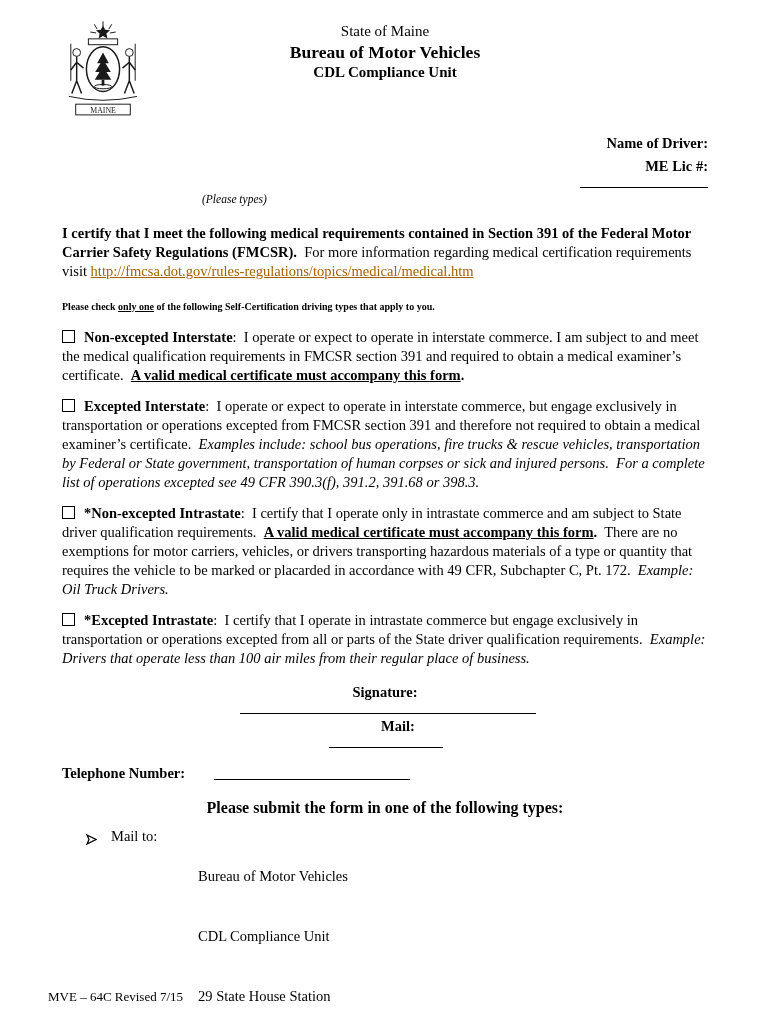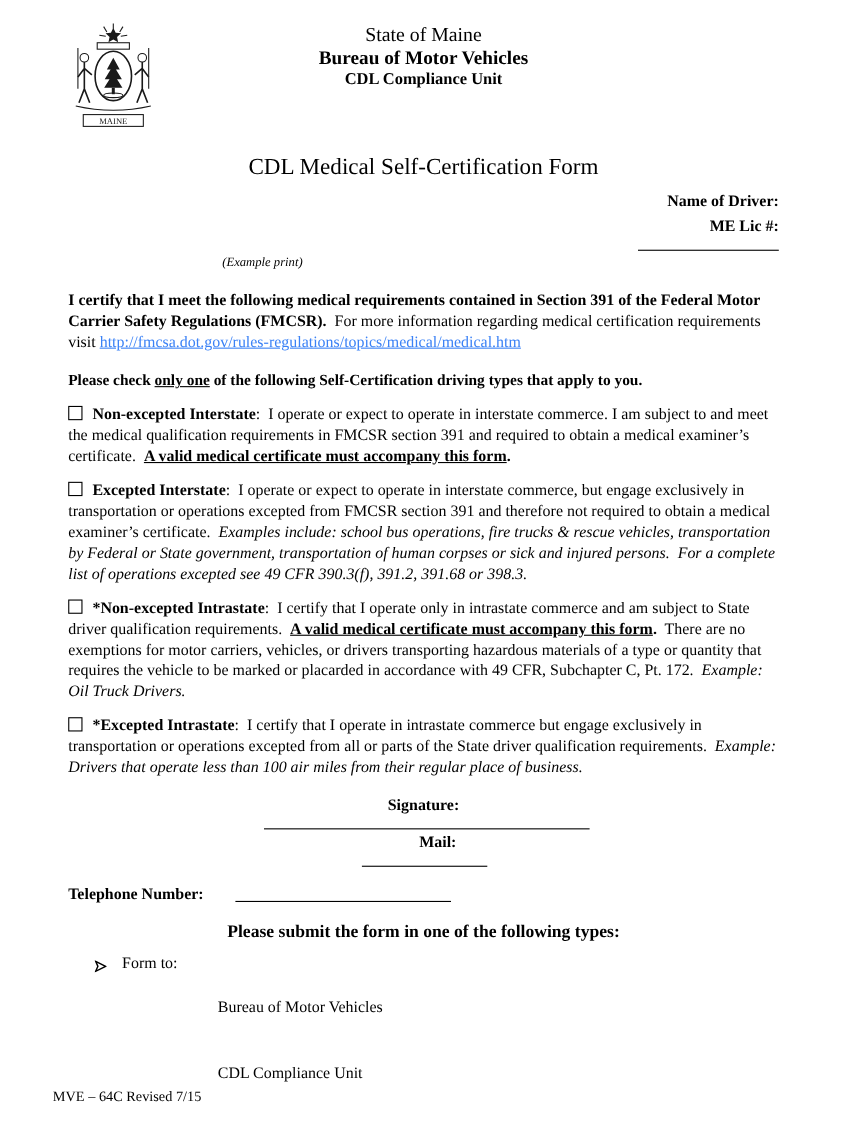--- a/index.html
+++ b/index.html
@@ -3,40 +3,40 @@
 <meta charset="utf-8">
 <style>
   *{box-sizing:border-box;}
   html,body{margin:0;padding:0;background:#fff;}
   .page{width:770px;height:1024px;position:relative;overflow:hidden;background:#fff;color:#000;
         font-family:"Liberation Serif","DejaVu Serif",serif;font-size:14.5px;line-height:19px;}
   .content{padding:20px 62px 0 62px;}
   .doc-header{position:relative;min-height:104px;}
   .seal{position:absolute;left:2px;top:0;}
   .header-lines{text-align:center;padding-top:2px;}
-  .h1line{font-size:18px;line-height:19px;}
+  .h1line{font-size:15px;line-height:19px;}
   .bureau{font-size:17.5px;font-weight:bold;line-height:22px;}
   .unit{font-size:15px;font-weight:bold;line-height:19px;}
   .title{font-size:21px;font-weight:normal;text-align:center;margin:14px 0 10px;line-height:26px;}
   .lbl{font-weight:bold;}
   .fill{border-bottom:1px solid #000;}
   .name-row{display:flex;align-items:flex-end;margin-top:10px;flex-direction:column;}
   .name-fill{flex:1;margin:0 8px 3px 10px;height:12px;}
   .lic-fill{width:128px;margin:0 0 3px 10px;height:12px;}
   .hint{font-style:italic;font-size:11.5px;margin:2px 0 0 140px;line-height:13px;}
   .para{margin:0;white-space:pre-wrap;}
   .certify-para{margin-top:18px;}
-  .instruction{margin-top:16px;font-size:14px;}
+  .instruction{margin-top:16px;font-size:10px;}
   .option{margin-top:12px;white-space:pre-wrap;}
   .checkbox{display:inline-block;width:13px;height:13px;border:1.5px solid #000;margin-right:9px;vertical-align:-1px;background:#fff;}
   .s-b{font-weight:bold;}
   .s-i{font-style:italic;}
   .s-u{}
   .s-bu{font-weight:bold;text-decoration:underline;}
-  .s-link{color:#3b82f6;text-decoration:underline;cursor:pointer;}
+  .s-link{color:#a16207;text-decoration:underline;cursor:pointer;}
   .sig-row{display:flex;align-items:center;margin-top:15px;flex-direction:column;}
   .sig-fill{width:296px;margin:0 0 3px 6px;height:12px;}
   .date-lbl{margin-left:26px;}
   .date-fill{width:114px;margin:0 0 3px 2px;height:12px;}
   .tel-row{display:flex;align-items:flex-end;margin-top:13px;gap:25px;}
   .tel-fill{width:196px;margin:0 0 3px 4px;height:12px;}
   .submit-heading{margin-top:14px;text-align:center;font-weight:bold;font-size:16px;line-height:21px;}
   .submit-list{margin:8px 0 0 24px;}
   .sub-item{display:grid;grid-template-columns:25px 87px 1fr;line-height:20px;align-items:start;margin-top:1px;}
   .arrow{padding-top:4px;}
@@ -77,29 +77,28 @@
           <text x="40" y="95" text-anchor="middle" font-size="8" fill="#1a1a1a">MAINE</text>
         </svg>
       </div>
       <div class="header-lines">
         <div class="h1line">State of Maine</div>
         <div class="bureau">Bureau of Motor Vehicles</div>
         <div class="unit">CDL Compliance Unit</div>
       </div>
     </div>
 
-    <h1 class="title">CDL Medical Self-Certification Form</h1>
 
     <div class="name-row">
       <span class="lbl">Name of Driver:</span>
       <span class="fill name-fill"></span>
       <span class="lbl">ME Lic #:</span>
       <span class="fill lic-fill"></span>
     </div>
-    <div class="hint">(Example print)</div>
+    <div class="hint">(Please types)</div>
 
     <p class="para certify-para"><span class="s-b">I certify that I meet the following medical requirements contained in Section 391 of the Federal Motor Carrier Safety Regulations (FMCSR).</span><span>  For more information regarding medical certification requirements visit </span><span class="s-link">http://fmcsa.dot.gov/rules-regulations/topics/medical/medical.htm</span></p>
 
     <p class="para instruction"><span class="s-b">Please check </span><span class="s-bu">only one</span><span class="s-b"> of the following Self-Certification driving types that apply to you.</span></p>
 
     <div class="option"><span class="checkbox"></span><span class="opt-text"><span class="s-b">Non-excepted Interstate</span><span>:  I operate or expect to operate in interstate commerce. I am subject to and meet the medical qualification requirements in FMCSR section 391 and required to obtain a medical examiner’s certificate.  </span><span class="s-bu">A valid medical certificate must accompany this form</span><span class="s-b">.</span></span></div>
 
     <div class="option"><span class="checkbox"></span><span class="opt-text"><span class="s-b">Excepted Interstate</span><span>:  I operate or expect to operate in interstate commerce, but engage exclusively in transportation or operations excepted from FMCSR section 391 and therefore </span><span class="s-u">not</span><span> required to obtain a medical examiner’s certificate.  </span><span class="s-i">Examples include: school bus operations, fire trucks &amp; rescue vehicles, transportation by Federal or State government, transportation of human corpses or sick and injured persons.  For a complete list of operations excepted see 49 CFR 390.3(f), 391.2, 391.68 or 398.3.</span></span></div>
 
     <div class="option"><span class="checkbox"></span><span class="opt-text"><span class="s-b">*Non-excepted Intrastate</span><span>:  I certify that I operate only in intrastate commerce and am subject to State driver qualification requirements.  </span><span class="s-bu">A valid medical certificate must accompany this form</span><span class="s-b">.</span><span>  There are no exemptions for motor carriers, vehicles, or drivers transporting hazardous materials of a type or quantity that requires the vehicle to be marked or placarded in accordance with 49 CFR, Subchapter C, Pt. 172.  </span><span class="s-i">Example: Oil Truck Drivers.</span></span></div>
@@ -119,24 +118,25 @@
     </div>
 
     <div class="submit-heading">Please submit the form in one of the following types:</div>
 
     <div class="submit-list">
 
       <div class="sub-item">
         <span class="arrow"><svg width="11" height="11" viewBox="0 0 11 11">
               <path d="M1 1 L10 5.5 L1 10 L3 5.5 Z" fill="none" stroke="#000" stroke-width="1.3"></path>
             </svg></span>
-        <span>Form to:</span>
+        <span>Mail to:</span>
         <span class="sub-value">
           <span class="addr-line">Bureau of Motor Vehicles</span>
           <span class="addr-line">CDL Compliance Unit</span>
+          <span class="addr-line">29 State House Station</span>
           <span class="addr-line">Augusta, ME  04333-0029</span>
         </span>
       </div>
 
     </div>
 
   </div>
 
   <div class="footer">MVE – 64C Revised 7/15</div>
 </div>

